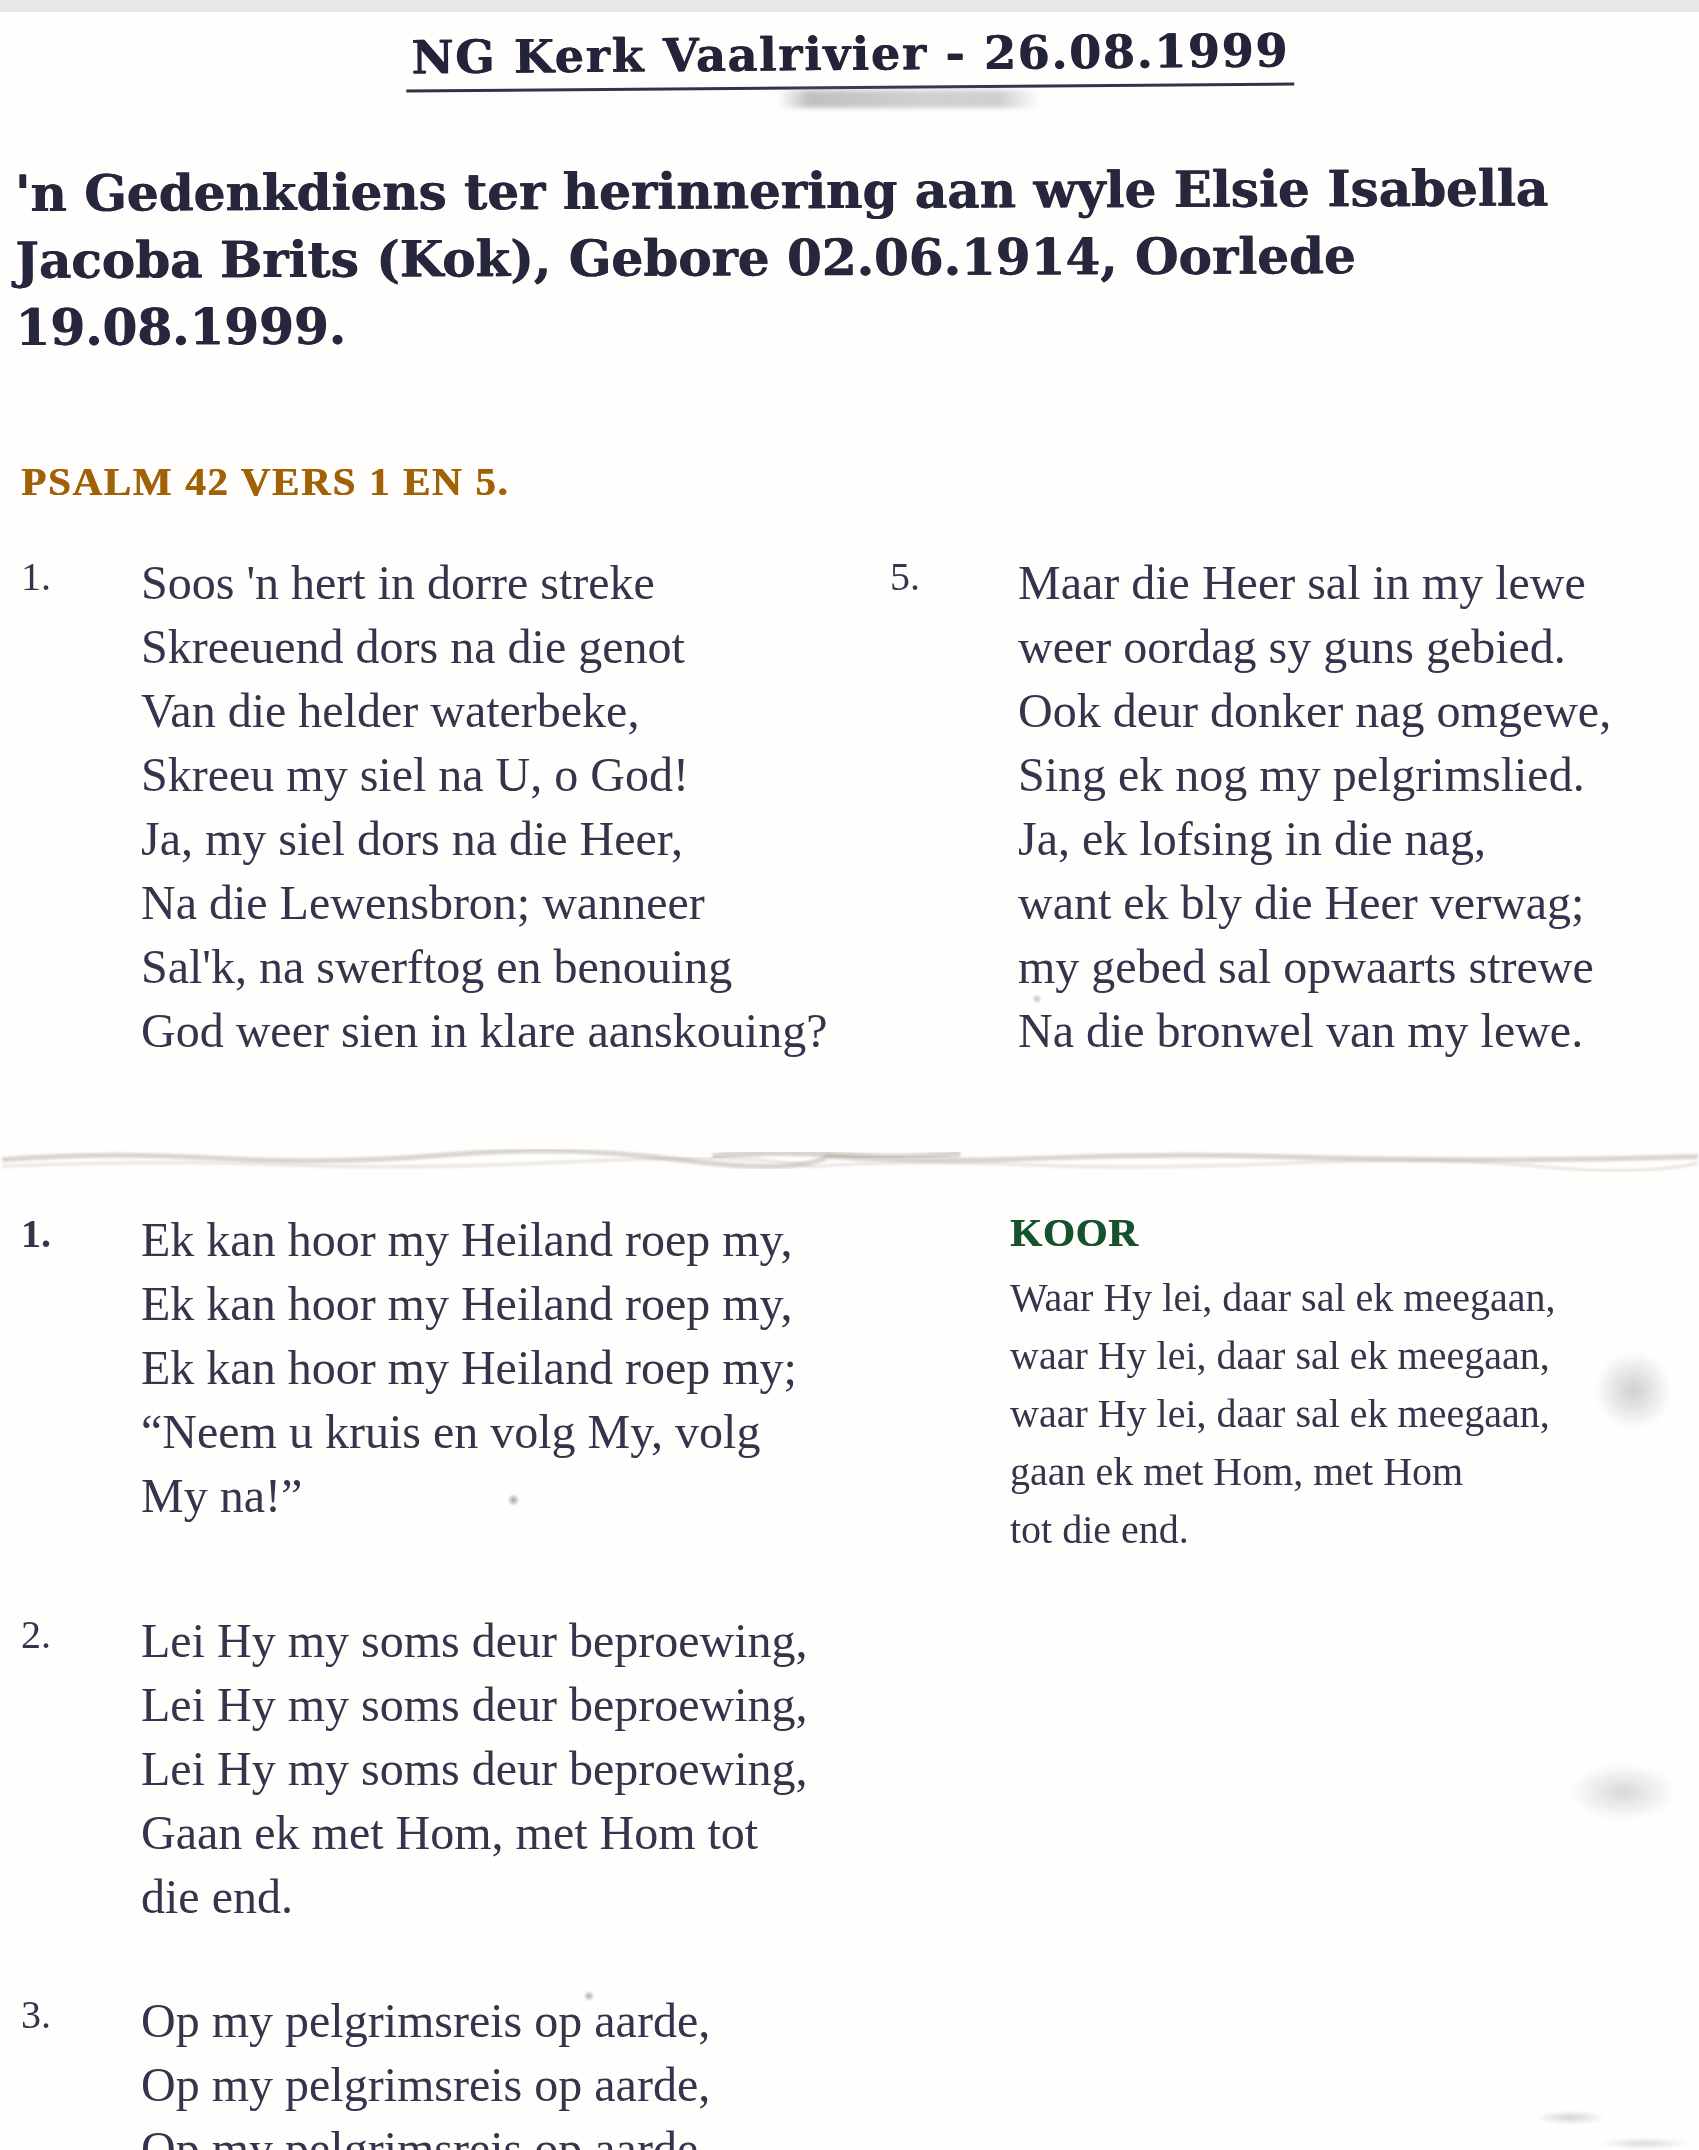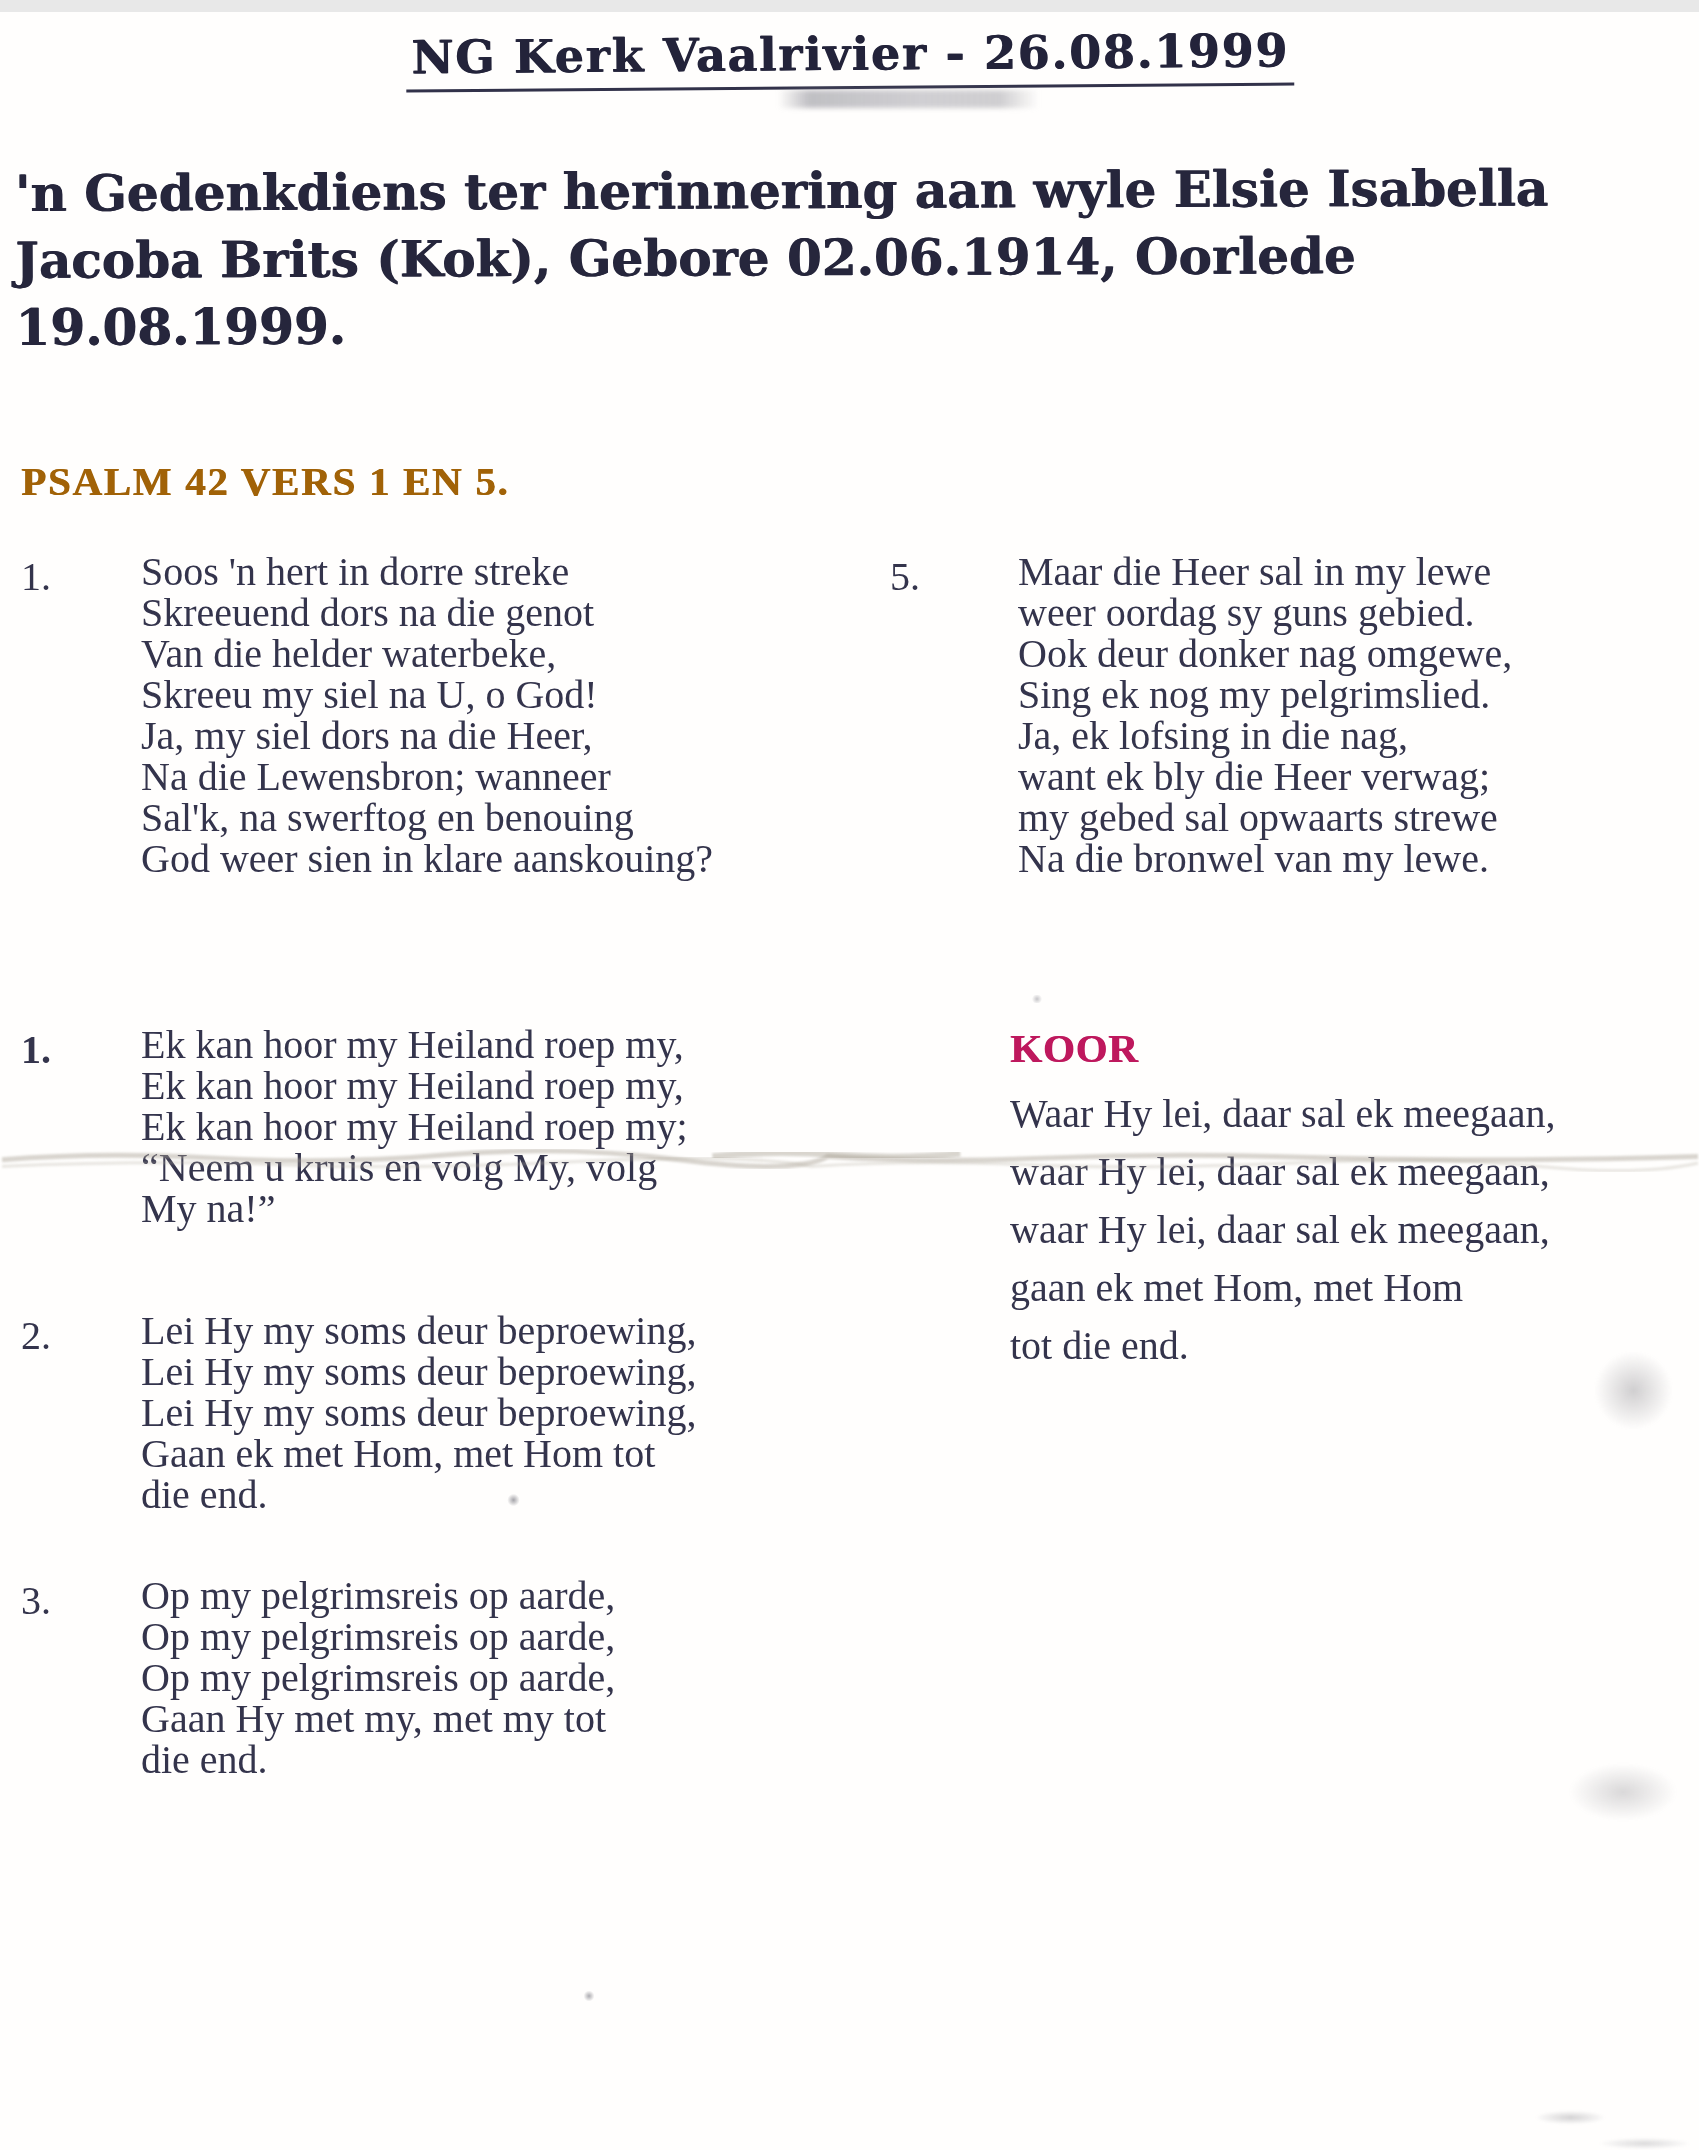--- a/index.html
+++ b/index.html
@@ -65,41 +65,41 @@
   .verse { display:flex; align-items:flex-start; }
   .vnum {
     flex:0 0 auto;
     box-sizing:border-box;
     width:141px; padding-left:21px;
     font-size:40px; line-height:52px;
   }
   .verse-right .vnum { width:149px; }
   .vnum.bold { font-weight:bold; }
   .vlines {
-    font-size:40px; line-height:41px;
+    font-size:48px; line-height:64px;
     white-space:pre;
   }
 
   .hall-grid {
     display:grid;
     grid-template-columns:989px 1fr;
     margin-top:46px;
   }
   .hall-left .verse { margin-bottom:0; }
   .hall-left .verse + .verse { margin-top:81px; }
   .hall-left .verse:last-child { margin-top:60px; }
 
   .hall-right { padding-left:21px; }
   .koor-label {
     margin:0;
     font-family:"Liberation Serif", serif;
     font-weight:bold;
     font-size:41px;
     letter-spacing:0.8px;
-    color:#be185d;
+    color:#14532d;
     text-shadow:0.7px 0 0 currentColor;
   }
   .chorus {
     margin-top:13.2px;
     font-size:40px;
     line-height:58px;
     white-space:pre;
   }
 
   

